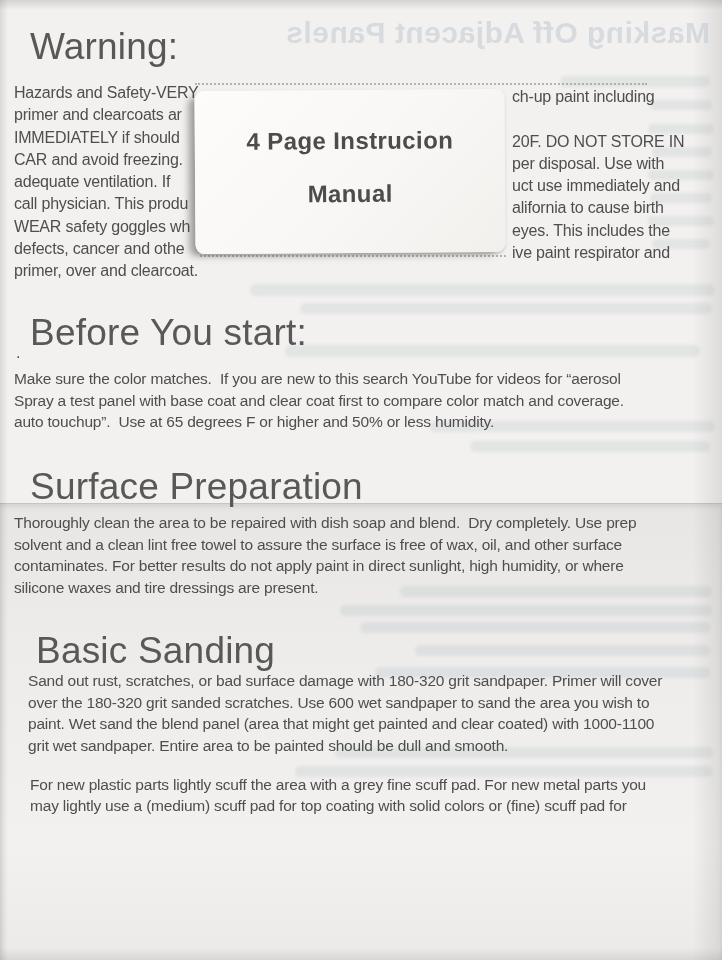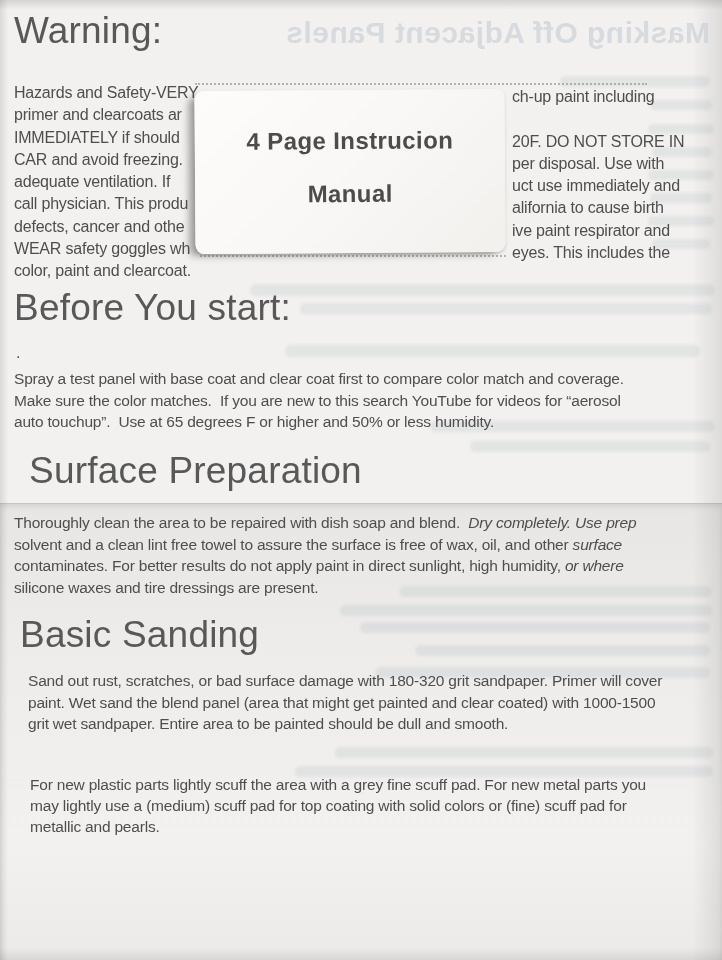--- a/index.html
+++ b/index.html
@@ -34,29 +34,29 @@
     white-space:nowrap;
   }
   .smudge { position:absolute; background:rgba(140,152,168,0.15);
     border-radius:6px; filter:blur(1.8px); }
 
   
   .dotted { position:absolute; border-top:2px dotted rgba(148,146,142,0.65); }
 
   
   .h {
-    position:absolute; margin:0; font-weight:400; font-size:37px;
+    position:absolute; margin:16px; font-weight:400; font-size:37px;
     letter-spacing:0.2px; color:#585858; white-space:nowrap;
   }
 
   
   .para { position:absolute; font-size:15.5px; letter-spacing:-0.2px;
     line-height:21.6px; color:#4e4e4e; }
   .tline { white-space:pre; }
-  .it { font-style:italic; }
+  .it { }
 
   
   .warning-body { position:absolute; left:14px; top:82px; width:700px;
     font-size:16px; letter-spacing:-0.2px; color:#4e4e4e; }
   .wline { position:relative; height:22.3px; line-height:22.3px; white-space:pre; }
   .wr { position:absolute; left:498px; top:4px; }
 
   .stray-dot { position:absolute; left:16px; top:344px; font-size:16px; color:#4e4e4e; }
 
   
@@ -109,51 +109,51 @@
   <div class="dotted" style="left:200px; top:255px; width:306px;"></div>
 
   <h1 class="h" style="left:14px; top:10px;">Warning:</h1>
   <div class="warning-body">
       <div class="wline"><span class="wl">Hazards and Safety-VERY</span><span class="wr">ch-up paint including</span></div>
       <div class="wline"><span class="wl">primer and clearcoats ar</span></div>
       <div class="wline"><span class="wl">IMMEDIATELY if should</span><span class="wr">20F. DO NOT STORE IN</span></div>
       <div class="wline"><span class="wl">CAR and avoid freezing.</span><span class="wr">per disposal. Use with</span></div>
       <div class="wline"><span class="wl">adequate ventilation. If</span><span class="wr">uct use immediately and</span></div>
       <div class="wline"><span class="wl">call physician. This produ</span><span class="wr">alifornia to cause birth</span></div>
+      <div class="wline"><span class="wl">WEAR safety goggles wh</span><span class="wr">eyes. This includes the</span></div>
       <div class="wline"><span class="wl">defects, cancer and othe</span><span class="wr">ive paint respirator and</span></div>
-      <div class="wline"><span class="wl">WEAR safety goggles wh</span><span class="wr">eyes. This includes the</span></div>
-      <div class="wline"><span class="wl">color, paint and clearcoat.</span></div>
+      <div class="wline"><span class="wl">primer, over and clearcoat.</span></div>
     </div>
 
   <div class="sticker">
     <div class="sticker-l1">4 Page Instrucion</div>
     <div class="sticker-l2">Manual</div>
   </div>
 
-  <h1 class="h" style="left:14px; top:287px;">Before You start:</h1>
+  <h1 class="h" style="left:14px; top:296px;">Before You start:</h1>
   <div class="stray-dot">.</div>
   <div class="para" style="left:14px; top:368px;">
+      <div class="tline">Make sure the color matches.  If you are new to this search YouTube for videos for “aerosol</div>
       <div class="tline">Spray a test panel with base coat and clear coat first to compare color match and coverage.</div>
-      <div class="tline">Make sure the color matches.  If you are new to this search YouTube for videos for “aerosol</div>
       <div class="tline">auto touchup”.  Use at 65 degrees F or higher and 50% or less humidity.</div>
     </div>
 
-  <h1 class="h" style="left:29px; top:450px;">Surface Preparation</h1>
+  <h1 class="h" style="left:14px; top:450px;">Surface Preparation</h1>
   <div class="para" style="left:14px; top:512px;">
       <div class="tline"><span>Thoroughly clean the area to be repaired with dish soap and blend.  </span><span class="it">Dry completely. Use prep</span></div>
       <div class="tline"><span>solvent and a clean lint free towel to assure the surface is free of wax, oil, and other </span><span class="it">surface</span></div>
       <div class="tline"><span>contaminates. For better results do not apply paint in direct sunlight, high humidity, </span><span class="it">or where</span></div>
       <div class="tline"><span>silicone waxes and tire dressings are present.</span></div>
     </div>
 
   <h1 class="h" style="left:20px; top:614px;">Basic Sanding</h1>
   <div class="para" style="left:28px; top:670px;">
       <div class="tline">Sand out rust, scratches, or bad surface damage with 180-320 grit sandpaper. Primer will cover</div>
-      <div class="tline">paint. Wet sand the blend panel (area that might get painted and clear coated) with 1000-1500</div>
+      <div class="tline">over the 180-320 grit sanded scratches. Use 600 wet sandpaper to sand the area you wish to</div>
+      <div class="tline">paint. Wet sand the blend panel (area that might get painted and clear coated) with 1000-1100</div>
       <div class="tline">grit wet sandpaper. Entire area to be painted should be dull and smooth.</div>
     </div>
   <div class="para" style="left:30px; top:774px; line-height:21.0px;">
       <div class="tline">For new plastic parts lightly scuff the area with a grey fine scuff pad. For new metal parts you</div>
       <div class="tline">may lightly use a (medium) scuff pad for top coating with solid colors or (fine) scuff pad for</div>
-      <div class="tline">metallic and pearls.</div>
     </div>
 
 </div>
 
 </body></html>

